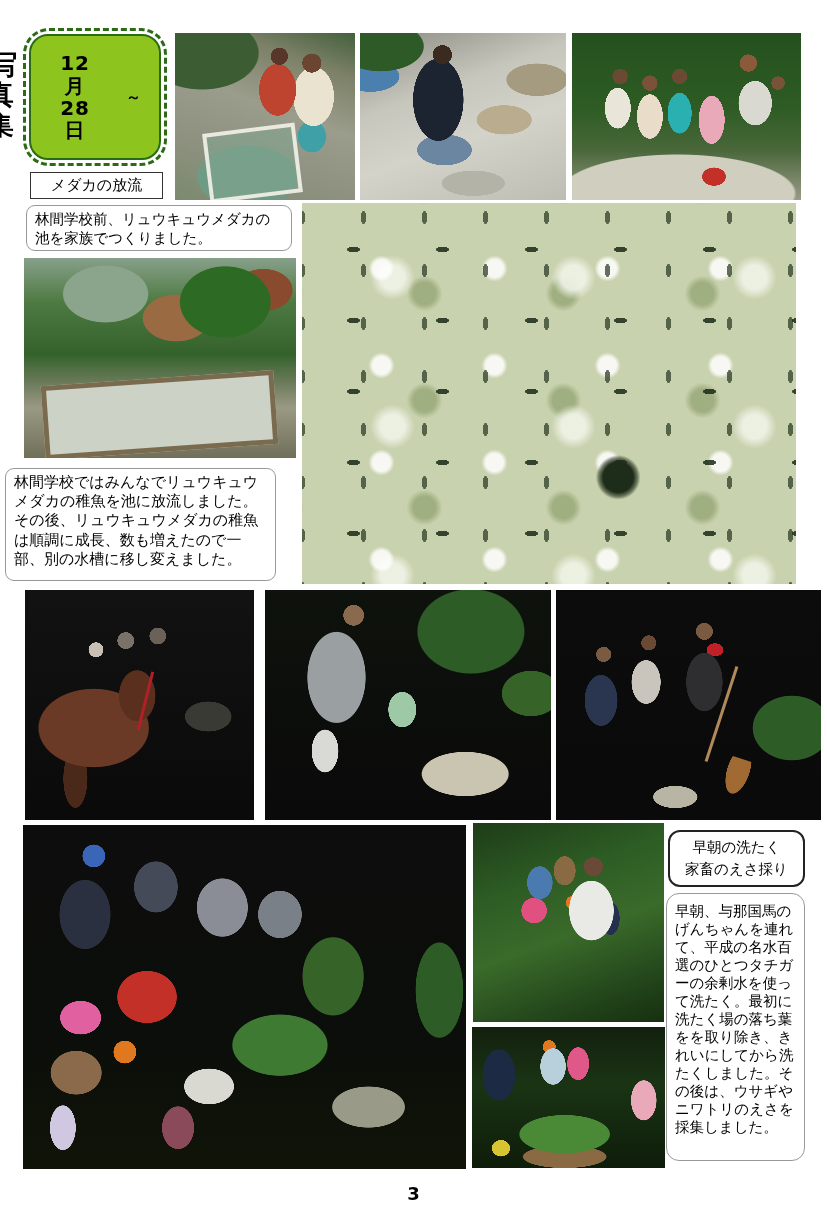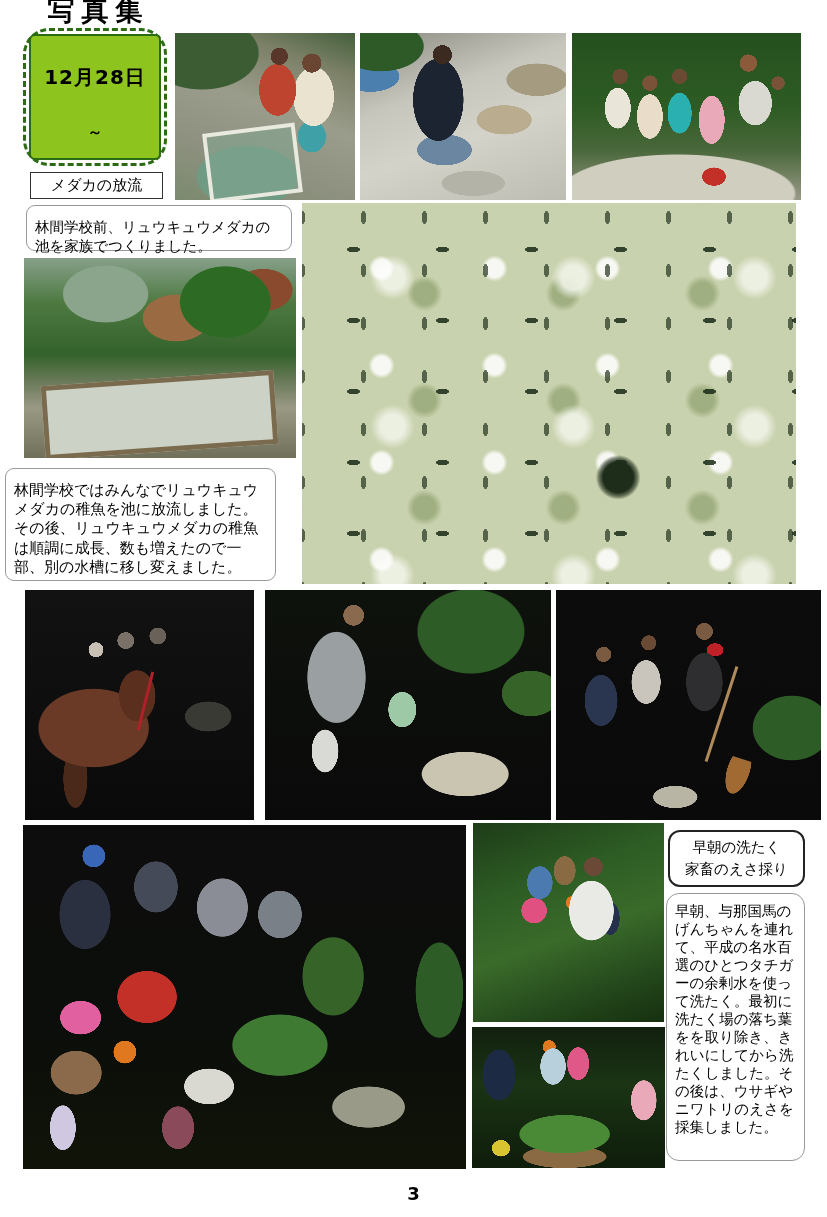--- a/index.html
+++ b/index.html
@@ -9,38 +9,38 @@
     overflow:hidden;margin:0 auto;
   }
   .abs{position:absolute;box-sizing:border-box;}
 
   
   .badge{
     left:23px;top:28px;width:144px;height:138px;
     border:3px dashed #2a6b14;border-radius:26px;padding:3px;background:#fff;
   }
   .badge-inner{
-    width:100%;height:100%;box-sizing:border-box;border:2px solid #2a6b14;border-radius:6px;
-    display:flex;flex-direction:column;align-items:center;justify-content:center;
+    width:100%;height:100%;box-sizing:border-box;border:2px solid #2a6b14;border-radius:19px;
+    display:flex;flex-direction:row;align-items:center;justify-content:center;
     line-height:1.12;text-align:center;font-weight:bold;gap:36px;
   }
   .badge-title{font-size:27px;letter-spacing:7px;text-indent:7px;margin-bottom:4px;}
   .badge-date{font-size:20px;letter-spacing:1px;}
   .badge-tilde{font-size:15px;line-height:1.0;}
 
   
   .label-box{
     border:1px solid #333;background:#fff;display:flex;align-items:center;justify-content:center;
     font-size:15px;text-align:center;
   }
   .lbl-medaka{left:30px;top:172px;width:133px;height:27px;text-align:center;}
   .lbl-morning{left:668px;top:830px;width:137px;height:57px;border:2px solid #222;border-radius:12px;
     line-height:1.45;white-space:pre-line;font-size:14.5px;}
   .cap-box{
-    border:1px solid #999;border-radius:9px;background:#fff;padding:12px 8px;
+    border:1px solid #999;border-radius:9px;background:#fff;padding:4px 8px;
     font-size:14.5px;line-height:1.32;white-space:pre-line;
   }
   .cap-top{left:26px;top:205px;width:266px;height:46px;}
   .cap-bottom{left:5px;top:468px;width:271px;height:113px;line-height:1.28;font-size:15px;}
   .txt-morning{
     left:666px;top:893px;width:139px;height:268px;border:1px solid #999;border-radius:13px;
     padding:8px 8px;font-size:14.5px;line-height:18px;background:#fff;
   }
   .page-num{left:0;top:1183px;width:827px;text-align:center;font-size:18px;font-weight:bold;}
 

